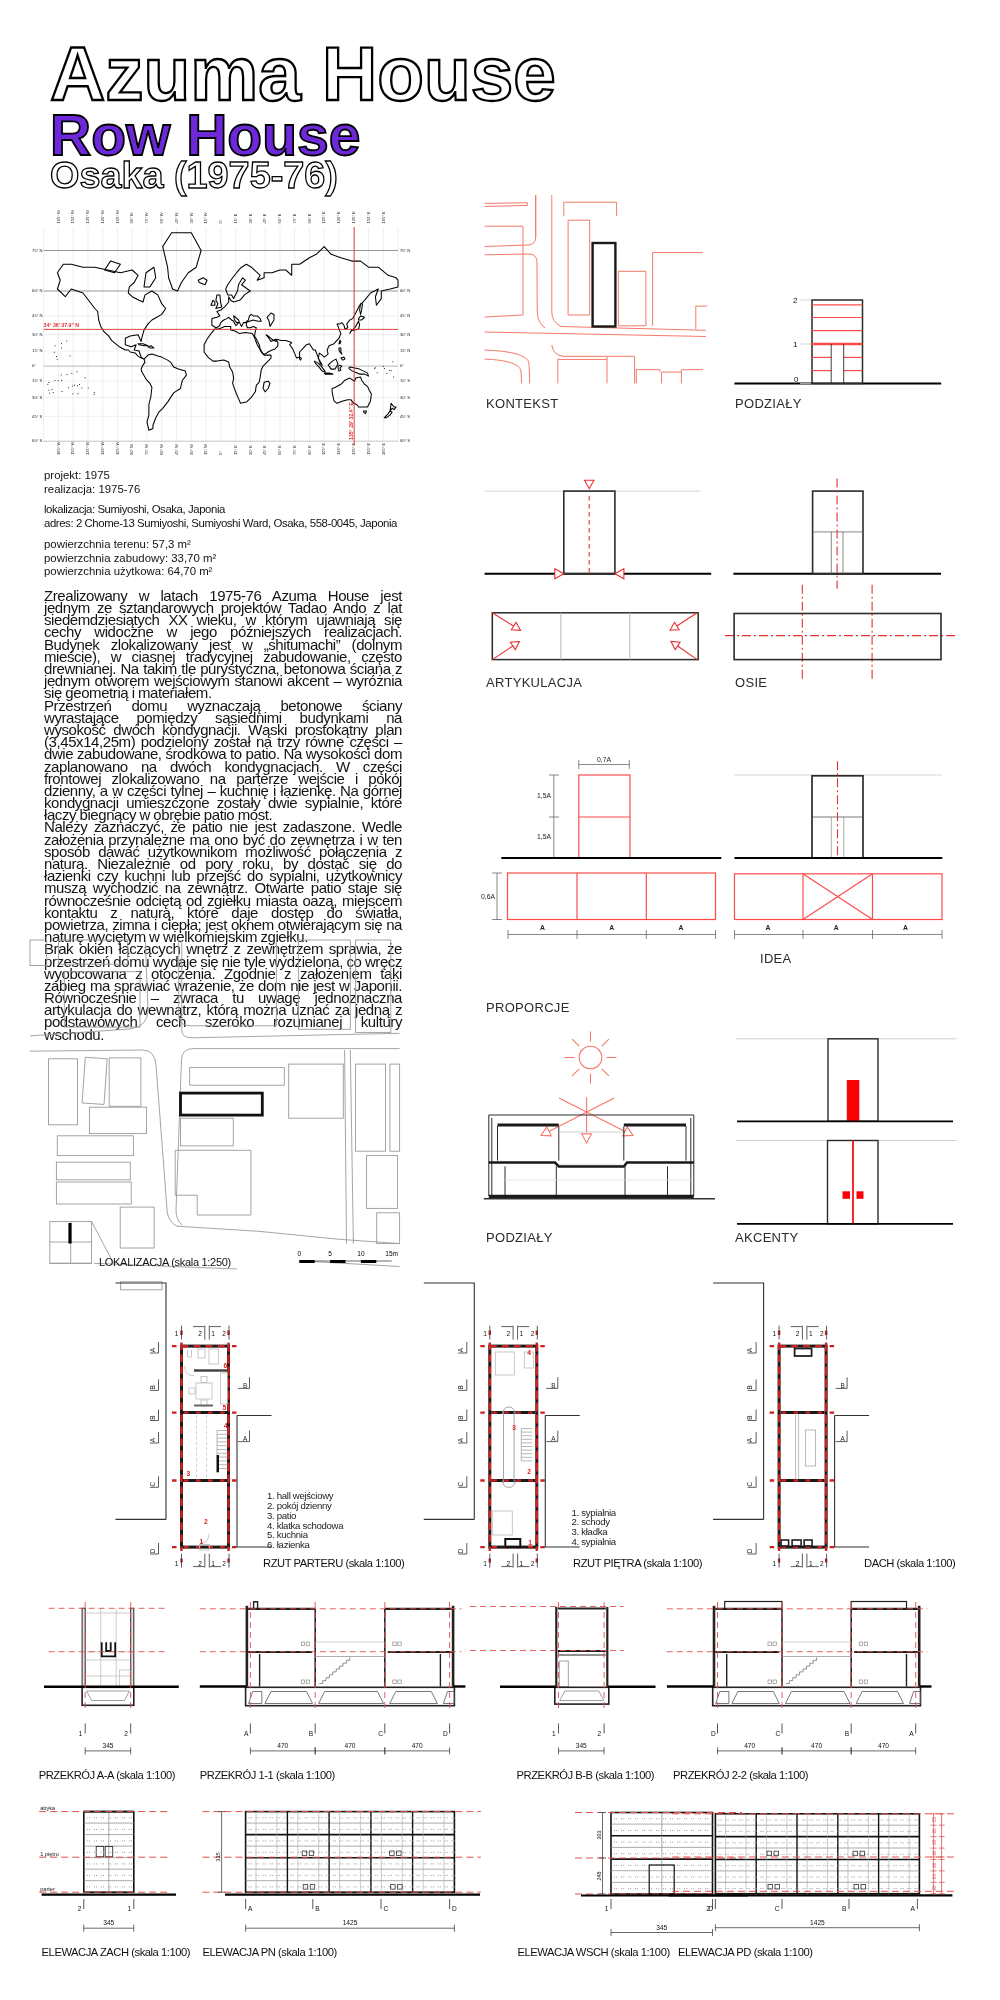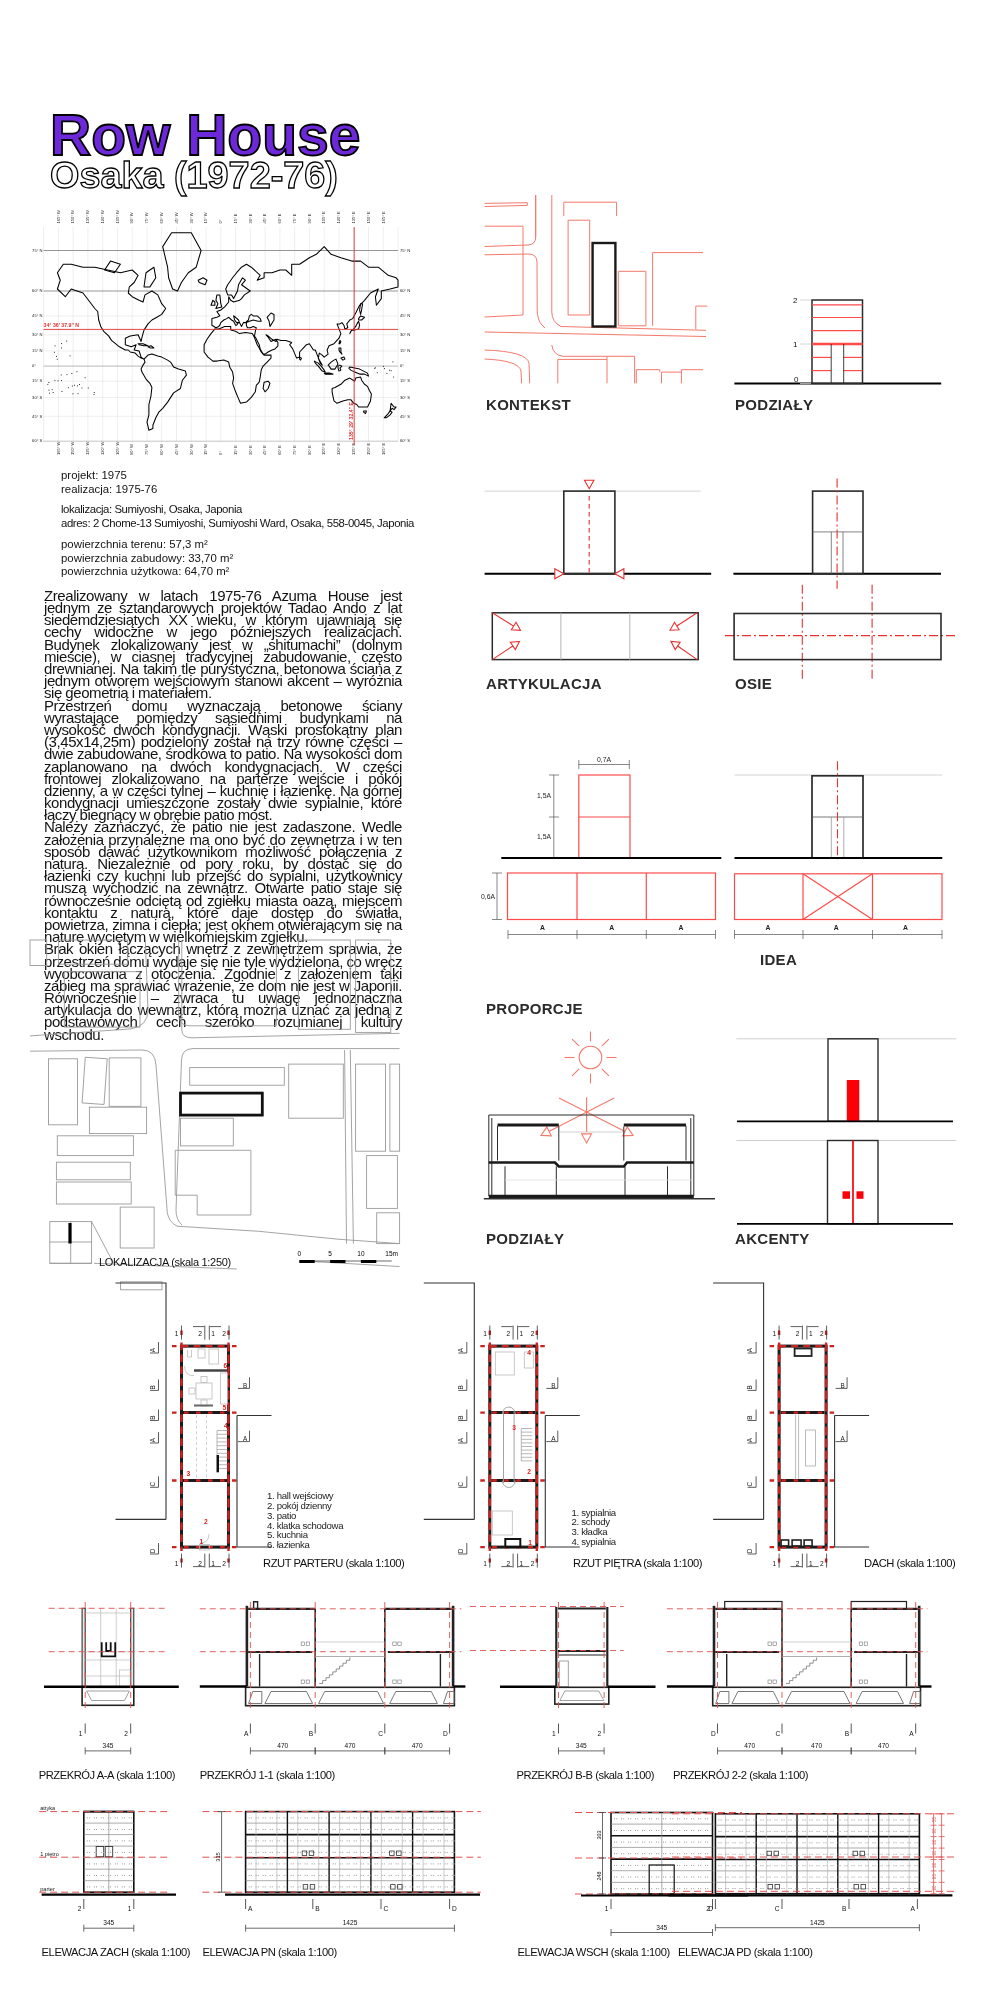--- a/index.html
+++ b/index.html
@@ -1,29 +1,30 @@
 <!DOCTYPE html>
 <html><head><meta charset="utf-8"><style>
 html,body{margin:0;padding:0;background:#fff}
 .page{position:relative;width:1000px;height:2000px;background:#fff;font-family:"Liberation Sans",sans-serif;overflow:hidden}
-.cap{position:absolute;font-size:15px;letter-spacing:0.3px;color:#2b2b2b;font-weight:700}
+.cap{position:absolute;font-size:13px;letter-spacing:0.3px;color:#2b2b2b;font-weight:400}
 svg{position:absolute;overflow:visible}
 .t1{position:absolute;left:50px;top:36px;font-size:76.5px;font-weight:700;color:#fff;-webkit-text-stroke:2.3px #000;letter-spacing:0;white-space:nowrap;line-height:1}
 .t2{position:absolute;left:50px;top:107px;font-size:57px;font-weight:700;color:#6d28d9;-webkit-text-stroke:1.8px #000;letter-spacing:0;white-space:nowrap;line-height:1}
 .t3{position:absolute;left:50px;top:156.5px;font-size:37.8px;font-weight:700;color:#fff;-webkit-text-stroke:1.3px #000;letter-spacing:0;white-space:nowrap;line-height:1}
 .info{position:absolute;left:44px;top:469px;width:358px;font-size:11.4px;line-height:13.7px;color:#131313}
-.info p{margin:0 0 7px 17px}
+.info p{margin:0 0 7px 0}
 .nw{white-space:nowrap;letter-spacing:-0.42px}
 .bodytxt{font-size:15px;line-height:12.18px;letter-spacing:-0.42px;word-spacing:-0.35px}
 .just{text-align:justify;text-justify:inter-word}
 </style></head>
 <body>
 <div class="page">
+  <div class="t1">Azuma House</div>
   <div class="t2">Row House</div>
-  <div class="t3">Osaka (1972-76)</div>
+  <div class="t3">Osaka (1975-76)</div>
 
   <svg style="left:40px;top:205px" width="380" height="260" viewBox="0 0 380 260">
   <g stroke="#dcdcdc" stroke-width="0.5" fill="none">
   <line x1="3.6" y1="22.0" x2="3.6" y2="237.0"></line>
   <line x1="18.4" y1="22.0" x2="18.4" y2="237.0"></line>
   <line x1="33.1" y1="22.0" x2="33.1" y2="237.0"></line>
   <line x1="47.9" y1="22.0" x2="47.9" y2="237.0"></line>
   <line x1="62.7" y1="22.0" x2="62.7" y2="237.0"></line>
   <line x1="77.4" y1="22.0" x2="77.4" y2="237.0"></line>
   <line x1="92.2" y1="22.0" x2="92.2" y2="237.0"></line>

